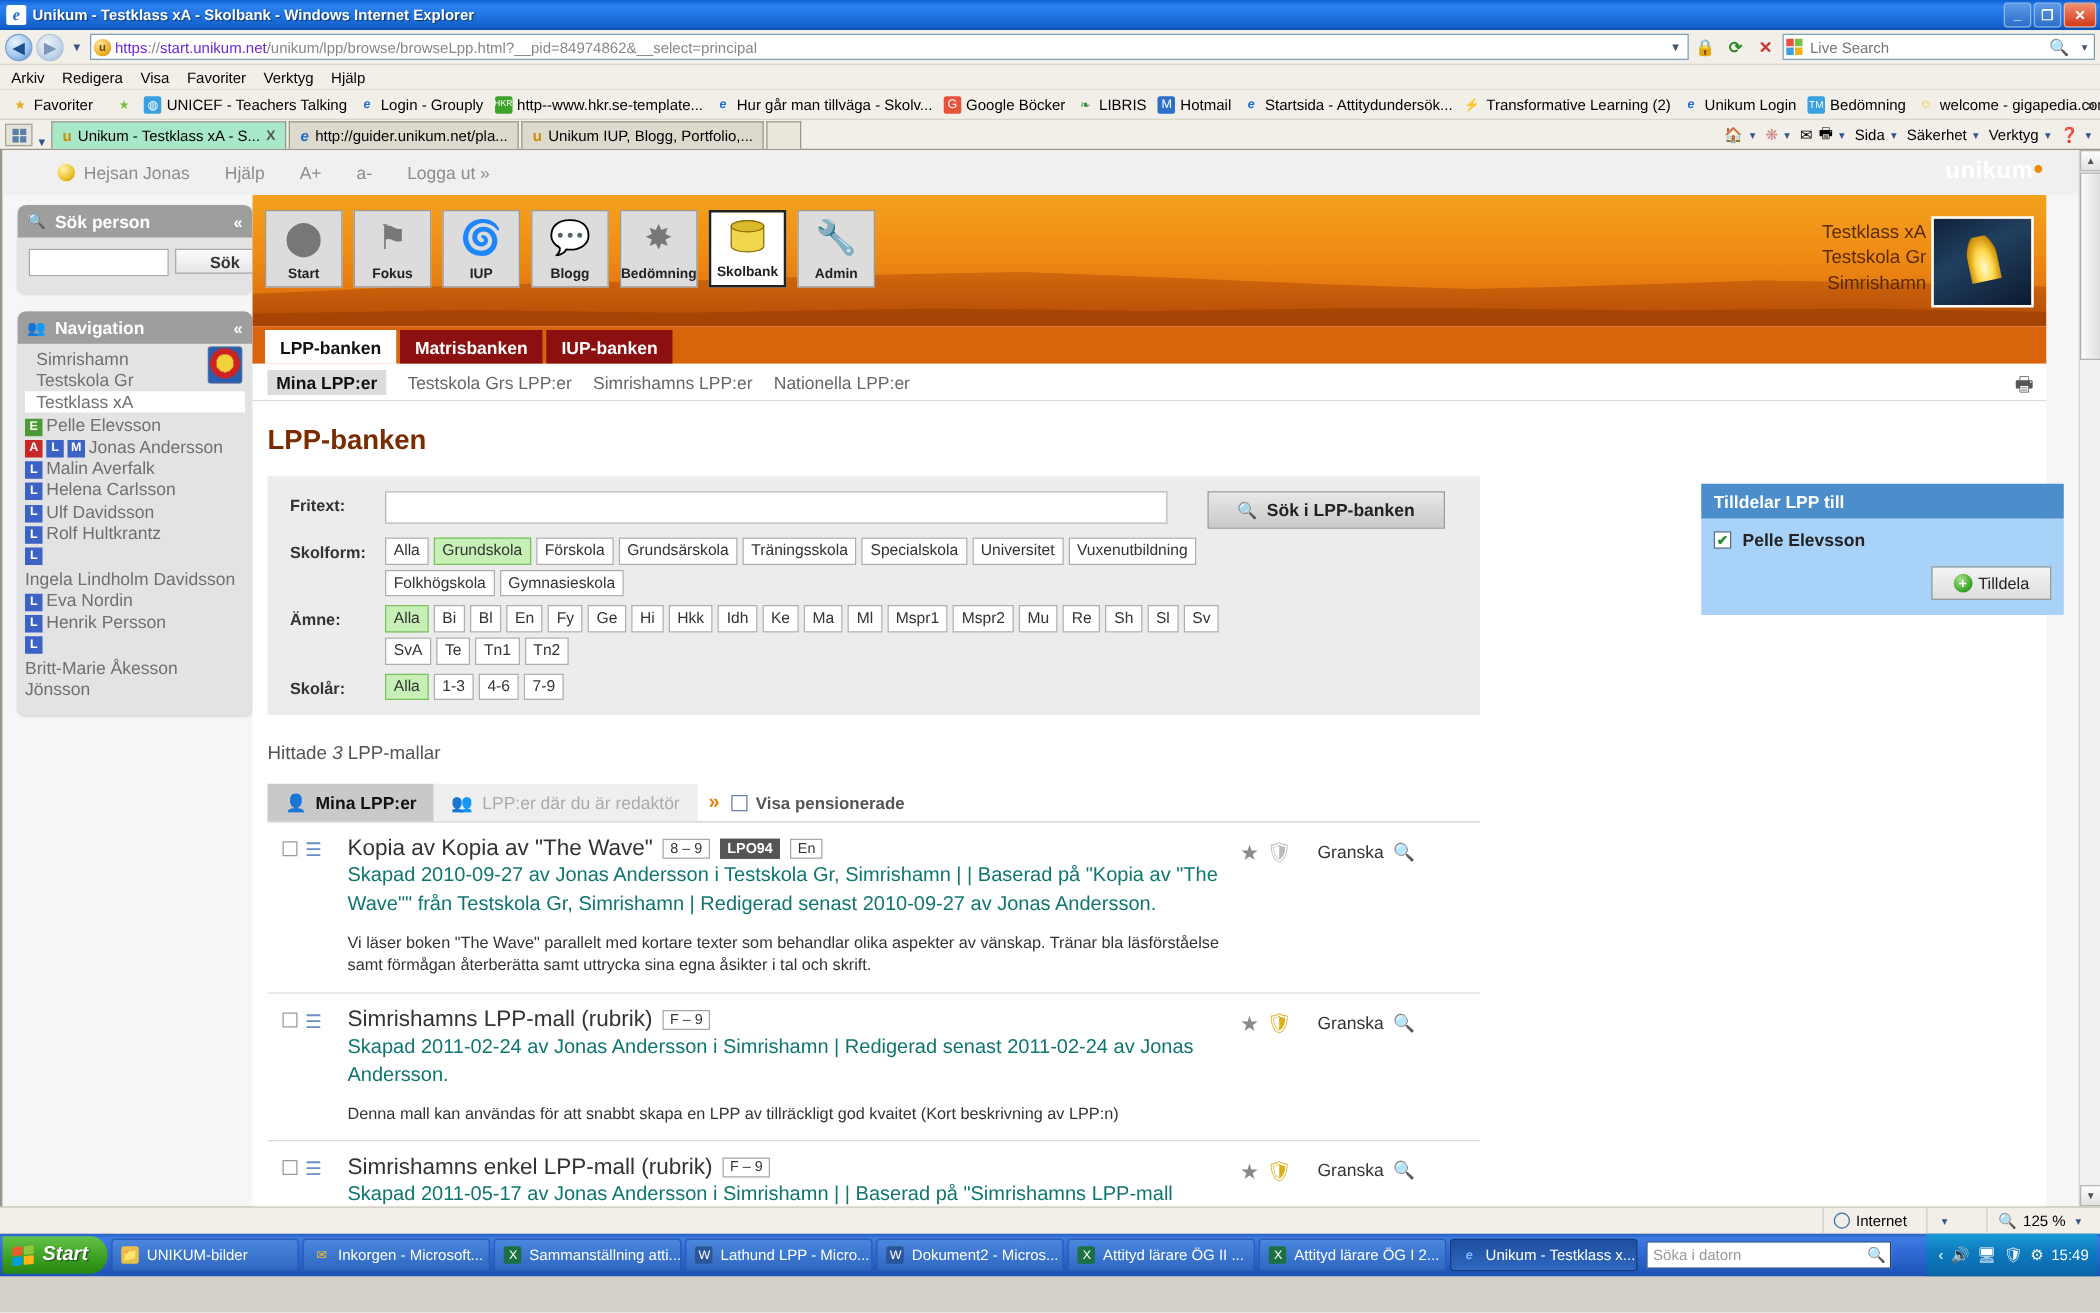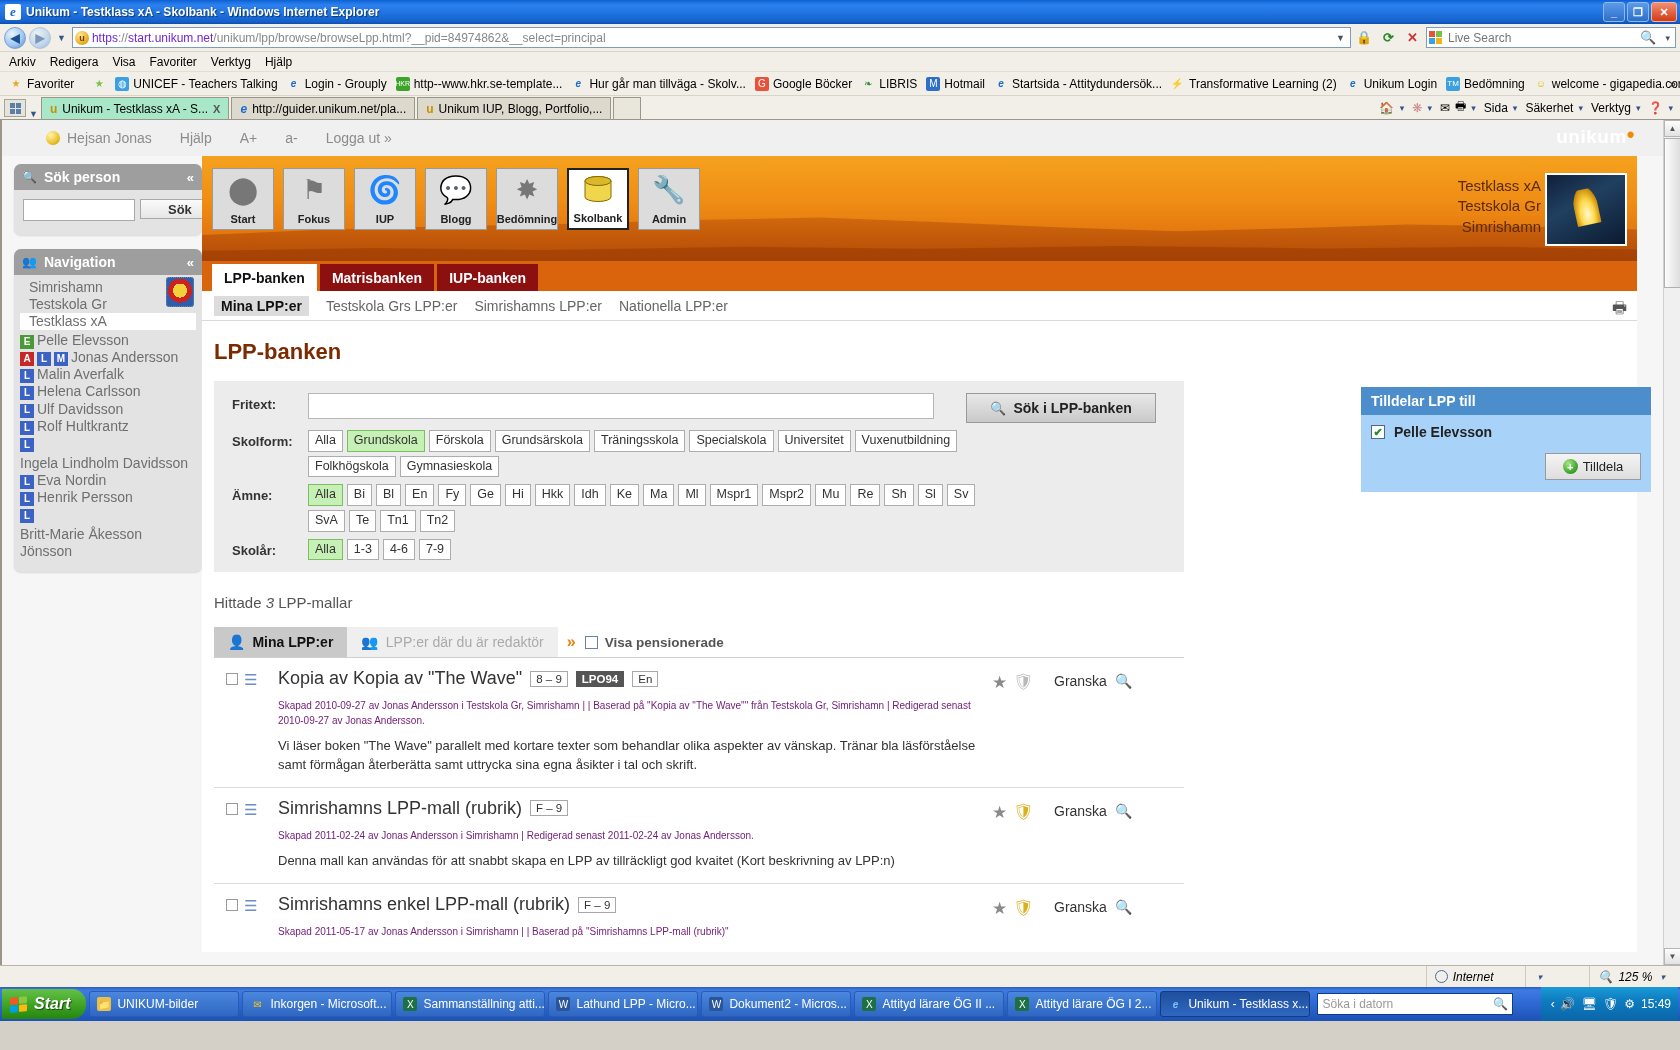--- a/index.html
+++ b/index.html
@@ -189,21 +189,21 @@
   .cbx{width:13px;height:13px;border:1px solid #6b7fa8;background:#fff;display:inline-block;}
 
   .resrow{width:970px;border-bottom:1px solid #dcdcdc;padding:10px 0 12px;display:flex;gap:0;position:relative;}
   .rcheck{width:30px;padding-top:5px;}
   .rcheck .cbx2{width:12px;height:12px;border:1px solid #9a9a9a;background:#fff;display:block;margin-left:12px;}
   .rlisticon{width:34px;padding-top:3px;color:#6b8ec4;font-size:15px;}
   .rmain{flex:1;padding-right:10px;}
   .rtitle{font-size:18px;color:#333;display:flex;align-items:center;gap:8px;flex-wrap:wrap;}
   .badge{font-size:11.5px;border:1px solid #a8a8a8;background:#fff;color:#333;padding:1px 5px;text-align:center;}
   .badge.dark{background:#555;border-color:#555;color:#fff;font-weight:bold;}
-  .rmeta{font-size:10px;color:#701a75;margin-top:10px;line-height:1.45;}
+  .rmeta{font-size:16px;color:#0f766e;margin-top:0;line-height:1.45;}
   .rdesc{font-size:13px;color:#333;margin-top:9px;line-height:1.45;}
   .ricons{width:62px;display:flex;gap:6px;align-items:flex-start;padding-top:4px;}
   .star{font-size:17px;color:#8a8a8a;}
   .shield{font-size:16px;color:#d9b020;}
   .shield.grey{color:#b9b9b9;}
   .rgranska{width:130px;display:flex;align-items:flex-start;gap:8px;padding-top:5px;
     font-size:14px;color:#333;}
   .magni{font-size:14px;color:#4a6fa8;}
 
   .rightpanel{position:absolute;right:-14px;top:0;width:290px;}
@@ -213,21 +213,21 @@
   .cbx3{width:14px;height:14px;border:1px solid #4a6a8a;background:#fff;display:flex;
     align-items:center;justify-content:center;color:#2a8a2a;font-size:11px;font-weight:bold;}
   .tilldela{margin-top:13px;margin-left:auto;width:96px;height:27px;
     background:linear-gradient(180deg,#f4f4f4,#dedede);border:1px solid #9a9a9a;
     display:flex;align-items:center;justify-content:center;gap:5px;font-size:13px;color:#222;}
   .plusg{width:15px;height:15px;border-radius:50%;background:radial-gradient(circle at 35% 30%,#a9e48a,#3da32a 65%,#1d7a14);
     color:#fff;font-size:11px;font-weight:bold;display:flex;align-items:center;justify-content:center;}
 
   
   .statusbar{height:22px;background:#f1efe7;border-top:1px solid #b9b5a8;display:flex;align-items:center;
-    font-size:12px;padding:0 4px;gap:24px;font-style:italic;}
+    font-size:12px;padding:0 4px;gap:8px;}
   .sb-sect{display:flex;align-items:center;gap:5px;padding:0 8px;border-left:1px solid #cfcbbe;height:100%;}
   .globe{width:13px;height:13px;border-radius:50%;border:1.5px solid #3f6ba8;display:inline-block;}
 
   .taskbar{height:34px;display:flex;align-items:center;gap:3px;padding:0 2px;
     background:linear-gradient(180deg,#2a5fc4 0%,#3d7be2 10%,#2f6ad4 45%,#1d52b5 100%);}
   .startbtn{height:30px;padding:0 16px 0 8px;display:flex;align-items:center;gap:7px;
     border-radius:0 14px 14px 0;color:#fff;font:italic bold 16px "Liberation Sans",sans-serif;
     text-shadow:1px 1px 1px rgba(0,0,0,.55);
     background:linear-gradient(180deg,#64c04a 0%,#4cae2f 35%,#35991c 70%,#258510 100%);}
   .winflag{width:17px;height:15px;display:grid;grid-template-columns:1fr 1fr;grid-template-rows:1fr 1fr;

